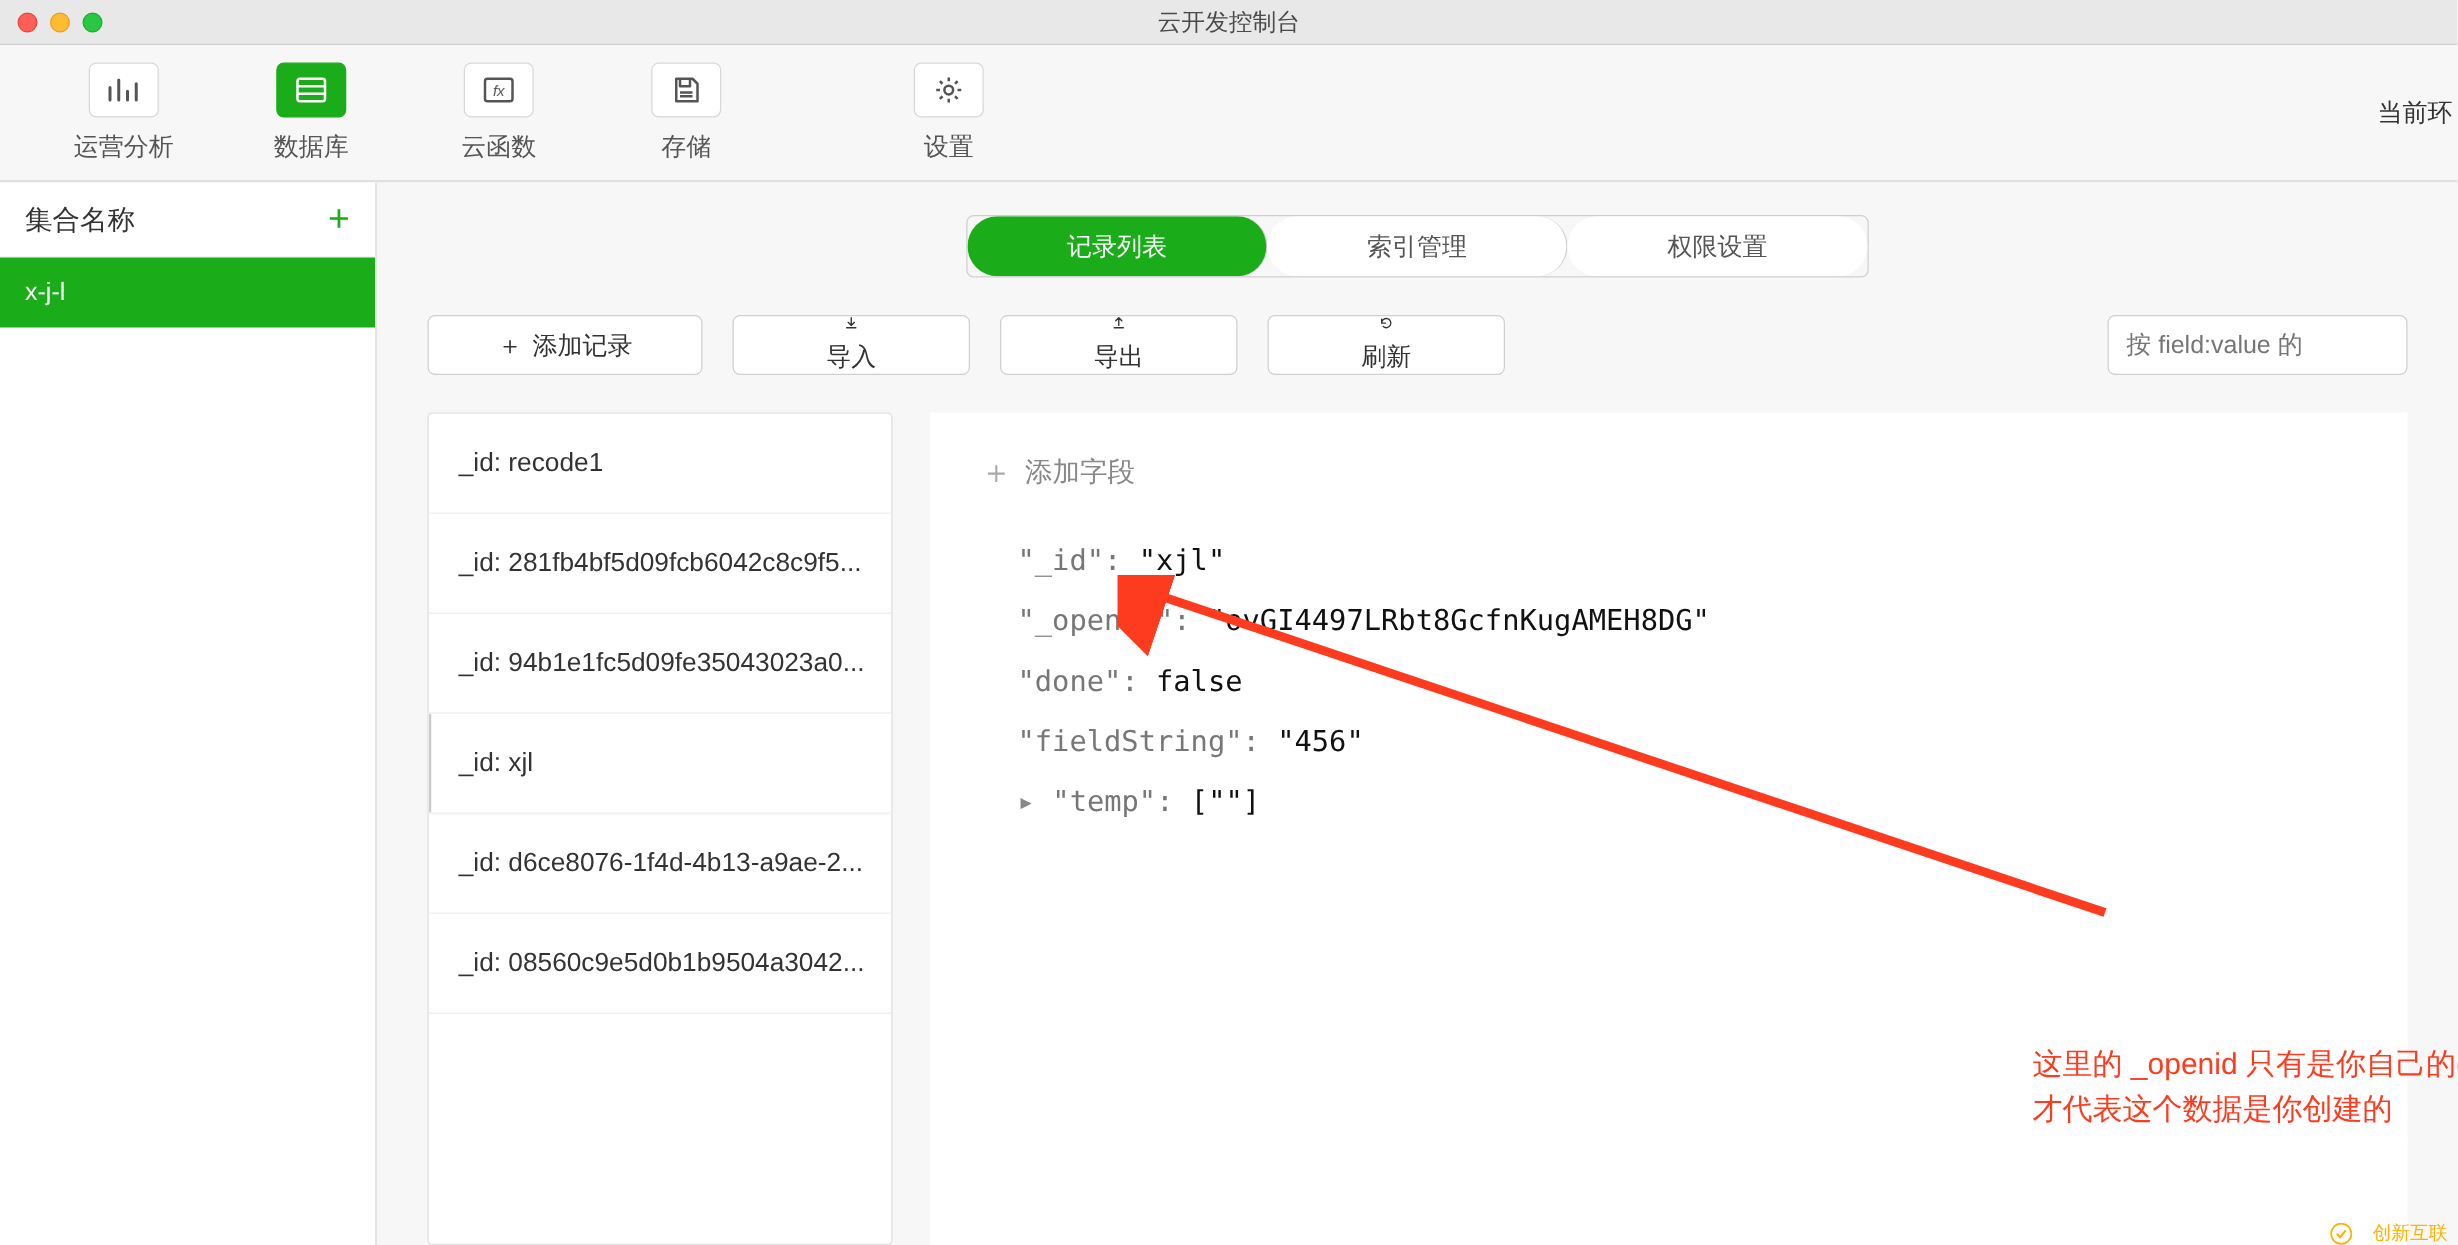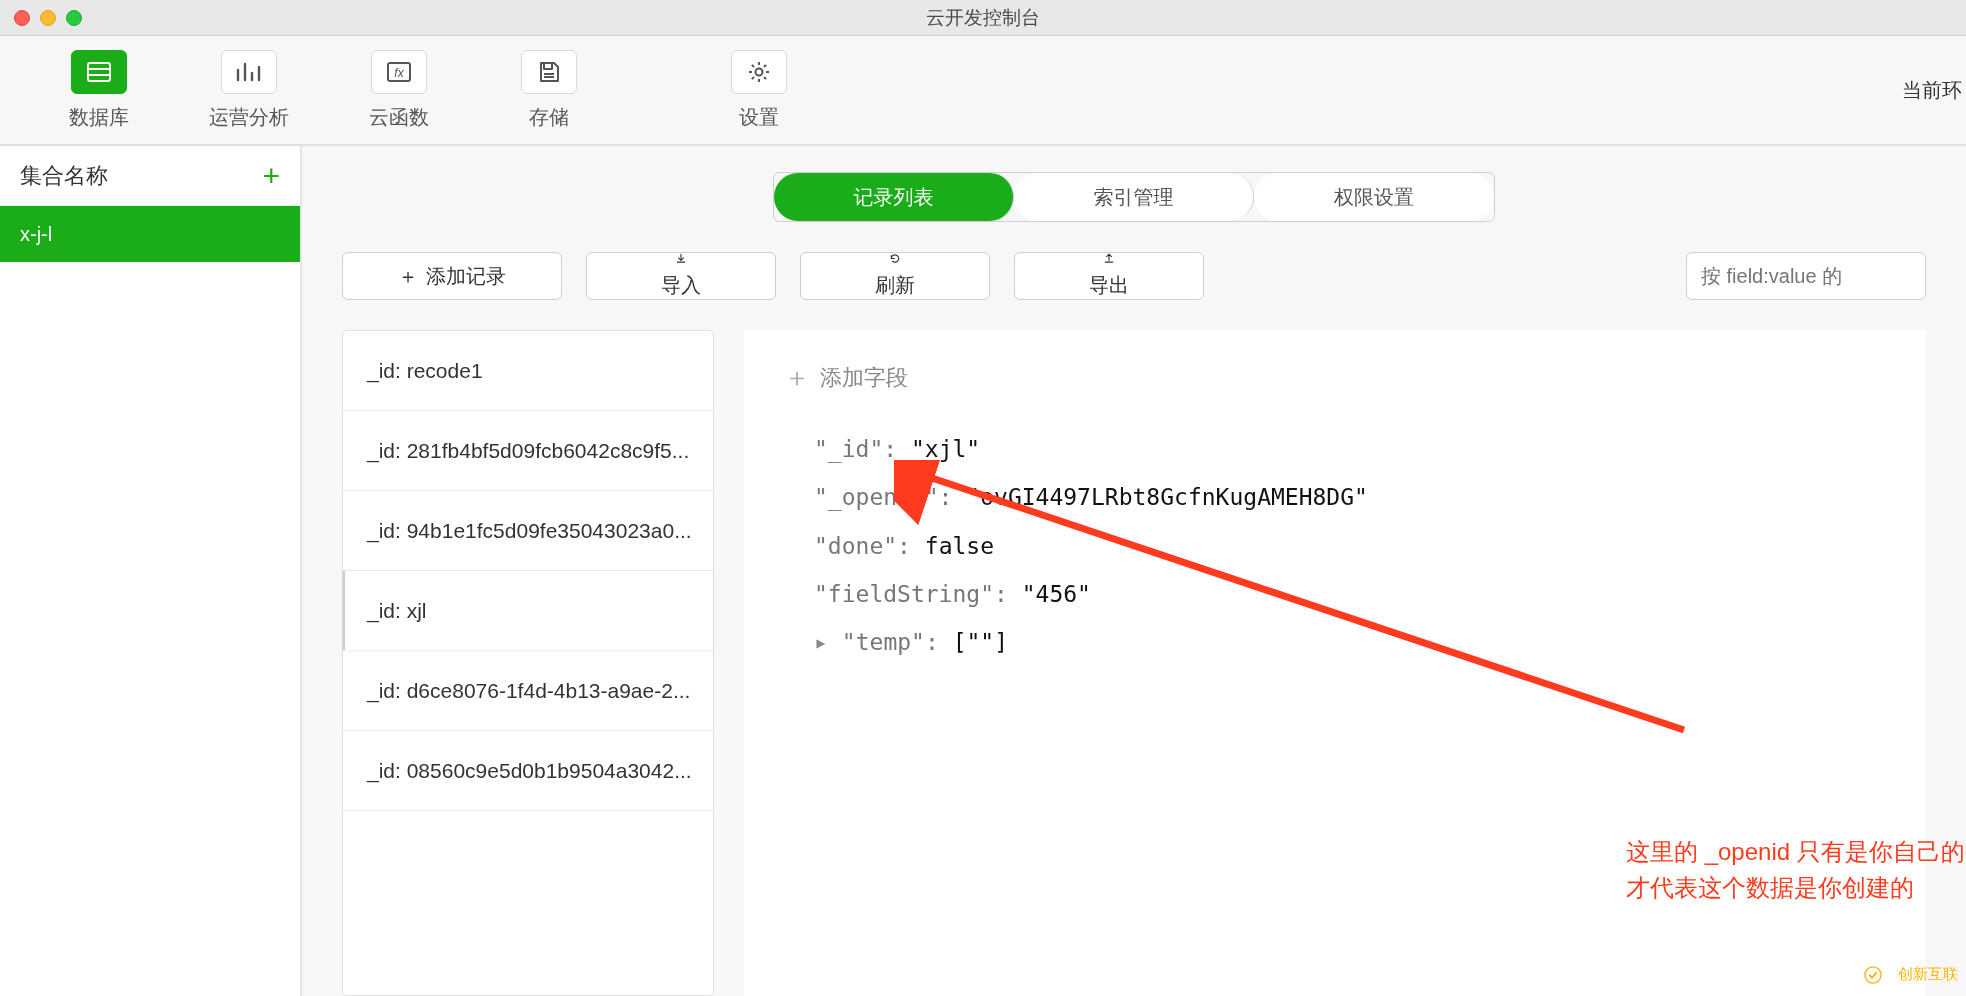--- a/index.html
+++ b/index.html
@@ -41,53 +41,53 @@
   .record-item.selected { background: #fff; box-shadow: inset 2px 0 0 #ccc, 0 0 4px rgba(0,0,0,0.05); font-weight: 400; }
   .detail { flex: 1; background: #fff; padding: 30px 40px; font-size: 22px; position: relative; }
   .add-field { color: #888; display: flex; align-items: center; gap: 10px; margin-bottom: 30px; cursor: pointer; }
   .plus-grey { font-size: 26px; color: #aaa; }
   .json-line { font-family: ui-monospace, Menlo, Consolas, monospace; font-size: 23px; color: #222; line-height: 2.1; }
   .key { color: #777; }
   .val { color: #111; font-weight: 500; }
   .tri { display: inline-block; width: 14px; color: #888; }
   .annotation { position: absolute; right: -170px; bottom: 90px; width: 470px; color: #ff3b1f; font-size: 24px; line-height: 1.5; }
   .arrow-svg { position: absolute; pointer-events: none; }
-  .watermark { position: absolute; right: 8px; bottom: 12px; font-size: 15px; color: #ffb300; display: flex; align-items: center; gap: 16px; }
+  .watermark { position: absolute; right: 8px; bottom: 0; font-size: 15px; color: #ffb300; display: flex; align-items: center; gap: 16px; }
   .watermark svg { width: 18px; height: 18px; }
   svg { display: block; }
 </style>
 </head>
 <body>
 
 <div class="titlebar">
   <div class="traffic">
     <div class="tl red"></div>
     <div class="tl yellow"></div>
     <div class="tl green"></div>
   </div>
   <div class="titlebar-title">云开发控制台</div>
 </div>
 
 <div class="toolbar">
   <div class="toolbar-item">
+    <div class="toolbar-icon-box">
+      <svg width="26" height="20" viewBox="0 0 26 20">
+          <path d="M2 18 L2 8 M9 18 L9 2 M16 18 L16 11 M23 18 L23 5" stroke="#555" stroke-width="2.4" stroke-linecap="round" fill="none"></path>
+        </svg>
+    </div>
+    <div class="toolbar-label">运营分析</div>
+  </div>
+  <div class="toolbar-item">
     <div class="toolbar-icon-box active">
       <svg width="26" height="22" viewBox="0 0 26 22">
           <rect x="2" y="2" width="22" height="18" rx="2" fill="none" stroke="#fff" stroke-width="2"></rect>
           <path d="M2 8 H24 M2 14 H24" stroke="#fff" stroke-width="2"></path>
         </svg>
     </div>
     <div class="toolbar-label">数据库</div>
-  </div>
-  <div class="toolbar-item">
-    <div class="toolbar-icon-box">
-      <svg width="26" height="20" viewBox="0 0 26 20">
-          <path d="M2 18 L2 8 M9 18 L9 2 M16 18 L16 11 M23 18 L23 5" stroke="#555" stroke-width="2.4" stroke-linecap="round" fill="none"></path>
-        </svg>
-    </div>
-    <div class="toolbar-label">运营分析</div>
   </div>
   <div class="toolbar-item">
     <div class="toolbar-icon-box">
       <svg width="26" height="22" viewBox="0 0 26 22">
           <rect x="2" y="2" width="22" height="18" rx="2" fill="none" stroke="#555" stroke-width="2"></rect>
           <text x="13" y="16" text-anchor="middle" font-size="12" font-style="italic" fill="#555">fx</text>
         </svg>
     </div>
     <div class="toolbar-label">云函数</div>
   </div>
@@ -146,29 +146,29 @@
         <span>添加记录</span>
       </div>
       <div class="btn med">
         <svg width="18" height="18" viewBox="0 0 18 18">
             <path d="M9 2 V11 M5 8 L9 12 L13 8 M3 15 H15" stroke="#333" stroke-width="1.8" fill="none" stroke-linecap="round" stroke-linejoin="round"></path>
           </svg>
         <span>导入</span>
       </div>
       <div class="btn med">
         <svg width="18" height="18" viewBox="0 0 18 18">
+            <path d="M9 12 V3 M5 6 L9 2 L13 6 M3 15 H15" stroke="#333" stroke-width="1.8" fill="none" stroke-linecap="round" stroke-linejoin="round"></path>
+          </svg>
+        <span>导出</span>
+      </div>
+      <div class="btn med">
+        <svg width="18" height="18" viewBox="0 0 18 18">
             <path d="M3 9 a6 6 0 1 1 2 4.5 M3 9 L3 4 M3 9 L8 9" stroke="#333" stroke-width="1.8" fill="none" stroke-linecap="round" stroke-linejoin="round"></path>
           </svg>
         <span>刷新</span>
-      </div>
-      <div class="btn med">
-        <svg width="18" height="18" viewBox="0 0 18 18">
-            <path d="M9 12 V3 M5 6 L9 2 L13 6 M3 15 H15" stroke="#333" stroke-width="1.8" fill="none" stroke-linecap="round" stroke-linejoin="round"></path>
-          </svg>
-        <span>导出</span>
       </div>
       <div class="search-box">
         <input type="text" placeholder="按 field:value 的" style="">
       </div>
     </div>
 
     <div class="content">
       <div class="record-list">
         <div class="record-item">_id: recode1</div>
         <div class="record-item">_id: 281fb4bf5d09fcb6042c8c9f5...</div>

